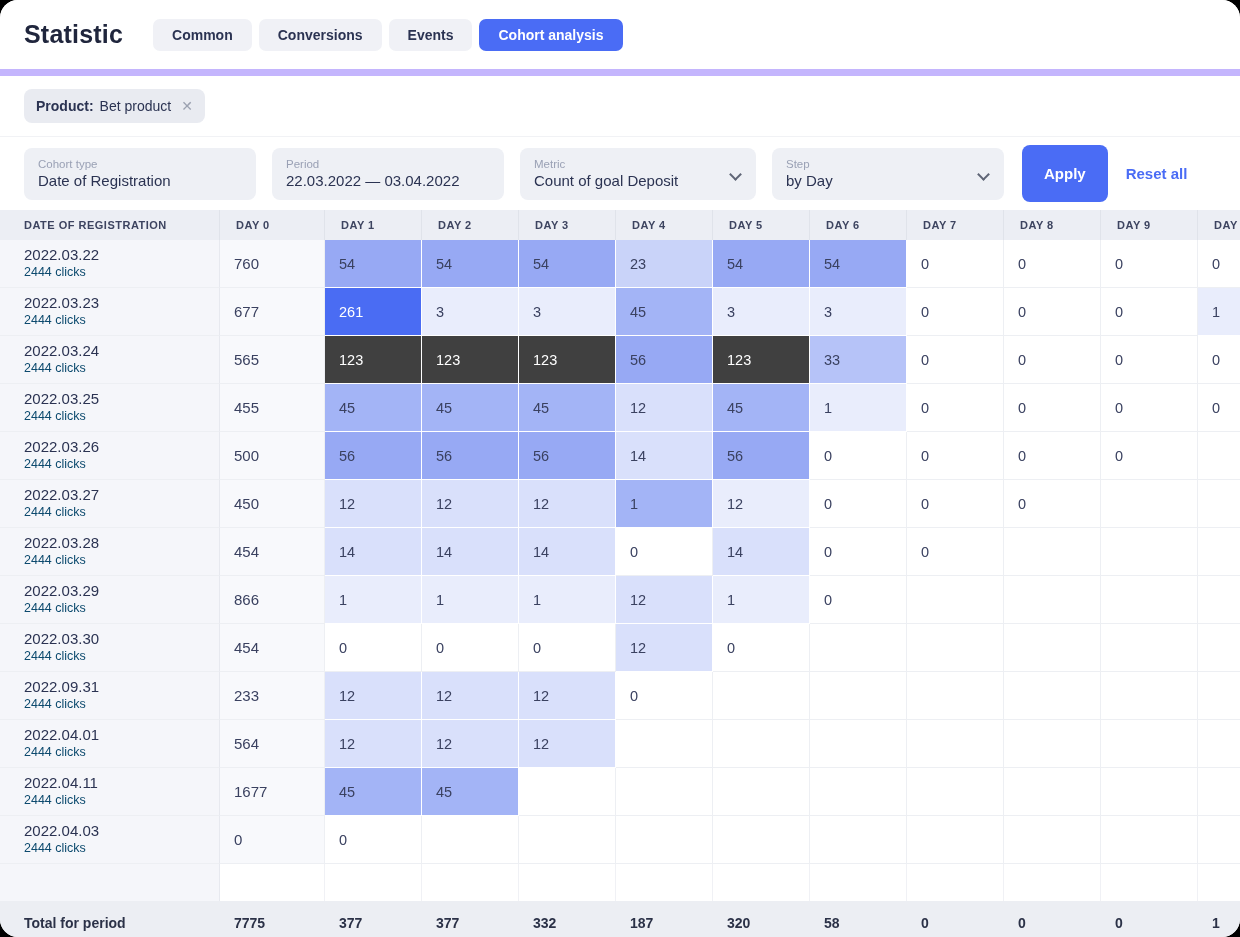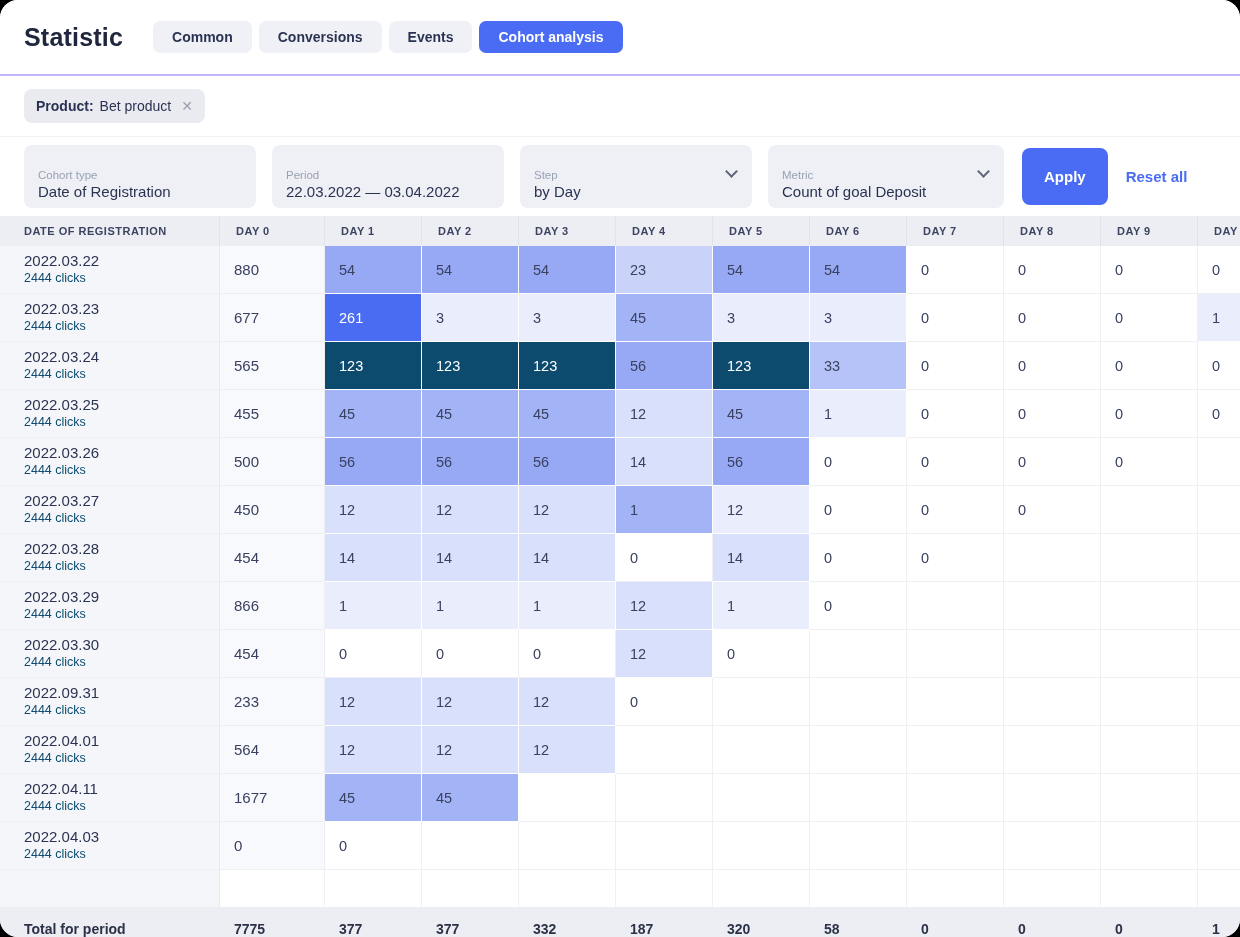--- a/index.html
+++ b/index.html
@@ -1,34 +1,34 @@
 <!DOCTYPE html>
 <html><head>
 <meta charset="utf-8">
 <style>
   * { margin:0; padding:0; box-sizing:border-box; }
   html,body { width:1240px; height:937px; background:#000; font-family:"Liberation Sans", sans-serif; }
   .card { width:1240px; height:937px; background:#fff; border-radius:18px; overflow:hidden; display:flex; flex-direction:column; }
 
   
-  .topbar { height:76px; display:flex; align-items:center; padding:0 24px; background:#fff; border-bottom:2px solid #c4b5fd; flex:none; }
+  .topbar { height:76px; display:flex; align-items:center; padding:0 24px; background:#fff; border-bottom:7px solid #c4b5fd; flex:none; }
   .page-title { font-size:25px; font-weight:700; color:#20263d; letter-spacing:.2px; margin-right:30px; }
   .tabs { display:flex; gap:7px;align-items:center; }
   .tab { padding:8px 19px; background:#f0f1f6; border-radius:7px; font-size:14px; font-weight:700; color:#2b3352; cursor:pointer; }
   .tab.active { background:#4a6cf5; color:#fff; }
 
   
   .chip-row { padding:13px 24px; border-bottom:1px solid #f1f2f5; flex:none; }
   .chip { display:inline-flex; align-items:center; gap:6px; background:#e9ebf1; border-radius:8px; padding:9px 12px; font-size:14px; color:#2b3352; }
   .chip b { font-weight:700; }
   .chip .x { color:#9ba1b0; font-size:14px; margin-left:4px; cursor:pointer; }
 
   
   .filters { padding:8px 24px; display:flex; align-items:center; gap:16px; flex:none; }
-  .field { background:#eef0f5; border-radius:8px; padding:8px 14px; height:63px; display:flex; flex-direction:column; justify-content:flex-end; position:relative; cursor:pointer; }
+  .field { background:#eef0f5; border-radius:8px; padding:8px 14px; height:52px; display:flex; flex-direction:column; justify-content:center; position:relative; cursor:pointer; }
   .field .lbl { font-size:11.5px; color:#9aa1b5; margin-bottom:2px; }
   .field .val { font-size:15px; color:#2b3352; }
   .f-cohort { width:232px; }
   .f-period { width:232px; }
   .f-metric { width:236px; padding-right:34px; }
   .f-step   { width:232px; padding-right:34px; }
   .chev { position:absolute; right:16px; top:22px; width:9px; height:9px; border-right:2px solid #5f6576; border-bottom:2px solid #5f6576; transform:rotate(45deg); }
   .apply-btn { margin-left:2px; background:#4a6cf5; color:#fff; border:none; border-radius:8px; font-size:15px; font-weight:700; padding:0 22px; height:57px; cursor:pointer; font-family:inherit; }
   .reset-link { color:#4a6cf5; font-size:15px; font-weight:700; margin-left:2px; cursor:pointer; text-decoration:none; }
 
@@ -45,21 +45,21 @@
   .td-date .d { font-size:15px; color:#2b3352; line-height:1.25; }
   .td-date .c { font-size:12.5px; color:#0c4a6e; line-height:1.25; }
   .td-day0 { background:#f8f9fc; font-size:15px; }
   .s0 { background:#ffffff; }
   .s1 { background:#e9edfc; border-color:#fff; }
   .s2 { background:#d9e0fb; border-color:#fff; }
   .s3 { background:#c9d3f9; border-color:#fff; }
   .s4 { background:#b6c3f8; border-color:#fff; }
   .s5 { background:#a3b4f6; border-color:#fff; }
   .s6 { background:#97a9f4; border-color:#fff; }
-  .s7 { background:#0c4a6e; border-color:#fff; }
+  .s7 { background:#404040; border-color:#fff; }
   .s8 { background:#4a6cf3; border-color:#fff; }
   .inv { color:#fff; }
 
   .spacer { height:37px; flex:none; }
   .spacer .sp-date { background:#f5f6fa; border-right:1px solid #e7e9ef; }
   .spacer .sp { border-right:1px solid #f0f1f5; }
 
   .tfoot { background:#eceef3; height:44px; margin-top:auto; flex:none; }
   .tf { display:flex; align-items:center; padding-left:14px; font-size:14px; font-weight:700; color:#2b3147; white-space:nowrap; }
   .tf-label { padding-left:24px; }
@@ -89,28 +89,28 @@
 
   <div class="filters">
     <div class="field f-cohort">
       <span class="lbl">Cohort type</span>
       <span class="val">Date of Registration</span>
     </div>
     <div class="field f-period">
       <span class="lbl">Period</span>
       <span class="val">22.03.2022 — 03.04.2022</span>
     </div>
+    <div class="field f-metric">
+      <span class="lbl">Metric</span>
+      <span class="val">Count of goal Deposit</span>
+      <span class="chev"></span>
+    </div>
     <div class="field f-step">
       <span class="lbl">Step</span>
       <span class="val">by Day</span>
-      <span class="chev"></span>
-    </div>
-    <div class="field f-metric">
-      <span class="lbl">Metric</span>
-      <span class="val">Count of goal Deposit</span>
       <span class="chev"></span>
     </div>
     <button class="apply-btn">Apply</button>
     <a class="reset-link">Reset all</a>
   </div>
 
   <div class="table">
     <div class="grid-row thead">
         <div class="th th-date">DATE OF REGISTRATION</div>
         <div class="th">DAY 0</div>
@@ -124,21 +124,21 @@
         <div class="th">DAY 8</div>
         <div class="th">DAY 9</div>
         <div class="th">DAY 10</div>
       </div>
     <div class="tbody">
         <div class="grid-row tr">
           <div class="td td-date">
             <div class="d">2022.03.22</div>
             <div class="c">2444 clicks</div>
           </div>
-          <div class="td td-day0">880</div>
+          <div class="td td-day0">760</div>
           <div class="td s6">54</div>
           <div class="td s6">54</div>
           <div class="td s6">54</div>
           <div class="td s3">23</div>
           <div class="td s6">54</div>
           <div class="td s6">54</div>
           <div class="td s0">0</div>
           <div class="td s0">0</div>
           <div class="td s0">0</div>
           <div class="td s0">0</div>

